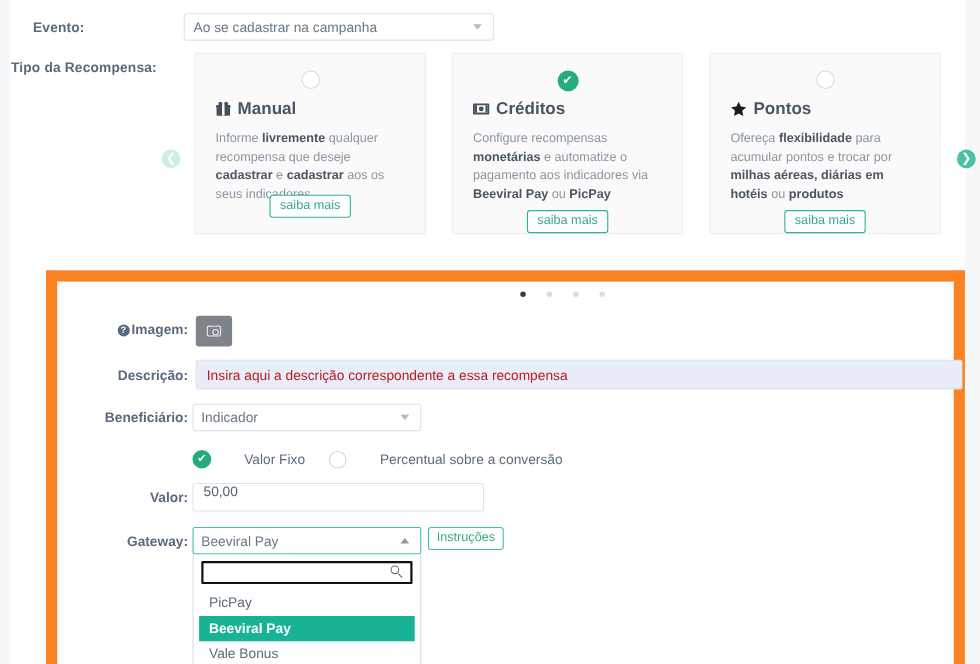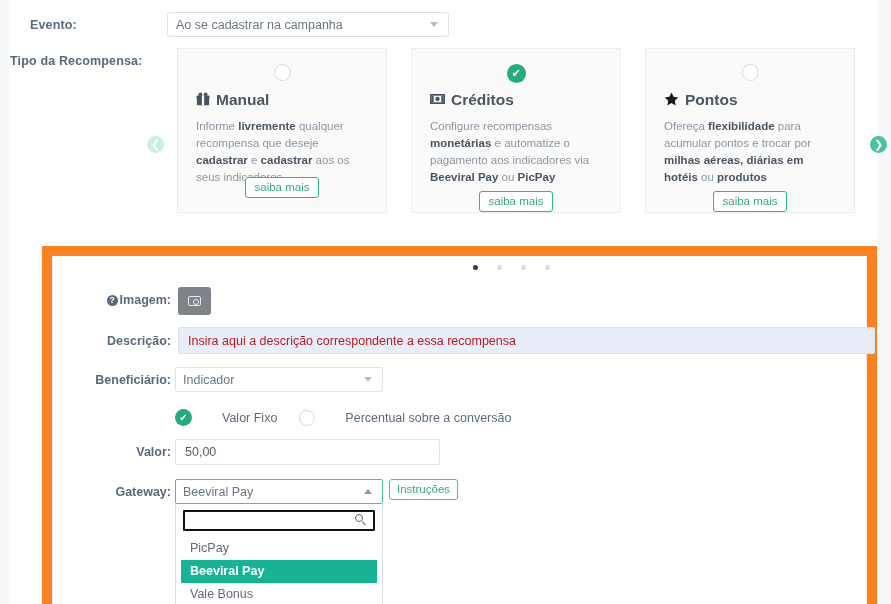--- a/index.html
+++ b/index.html
@@ -204,21 +204,21 @@
     font-size: 10px; line-height: 1;
   }
   .rb-off {
     width: 16px; height: 16px; border-radius: 50%;
     border: 1px solid #d2d7db; background: #fff;
   }
 
   .valor-input {
     position: absolute; left: 122px; top: 183px; width: 265px; height: 26px;
     border: 1px solid #e1e4e7; border-radius: 2px; background: #fff;
-    display: flex; align-items: center;
+    display: flex; 
   }
   .valor-input .val { font-size: 12.5px; color: #55606e; padding-left: 9px; }
 
   
   .gw-select {
     position: absolute; left: 122px; top: 223px; width: 208px; height: 25px;
     border: 1px solid #46c0a2; border-radius: 2px; background: #fff;
     display: flex; align-items: center;
   }
   .gw-select .val { font-size: 12.5px; color: #6b7785; padding-left: 7px; flex: 1; }

